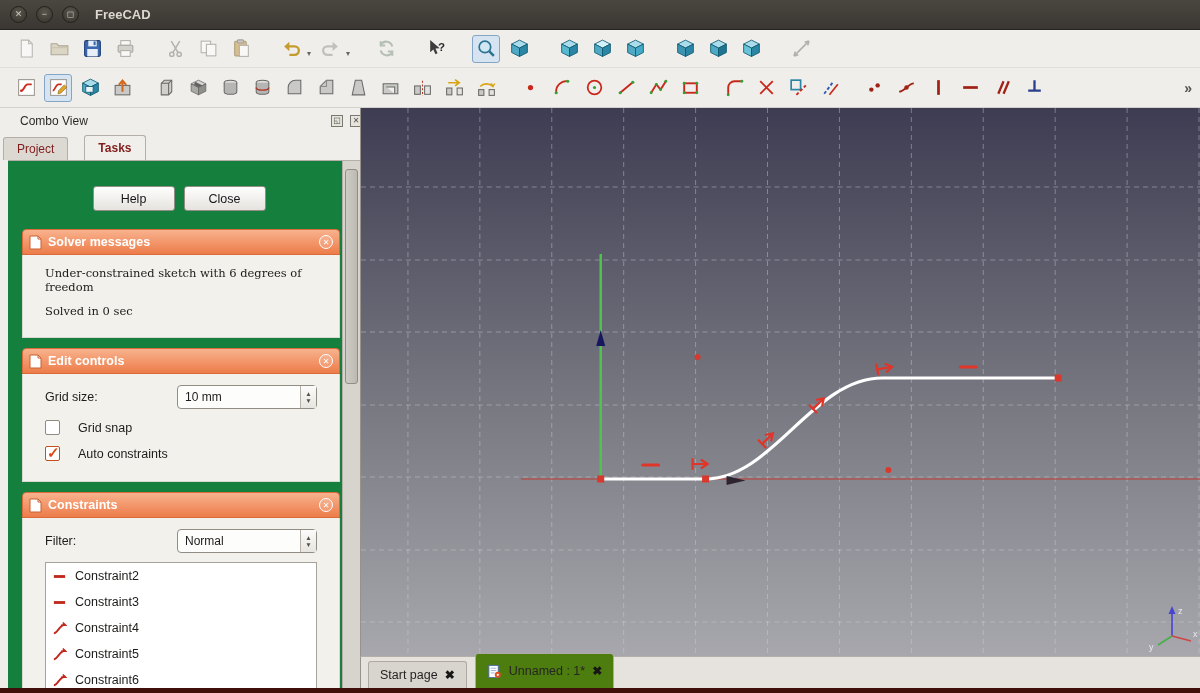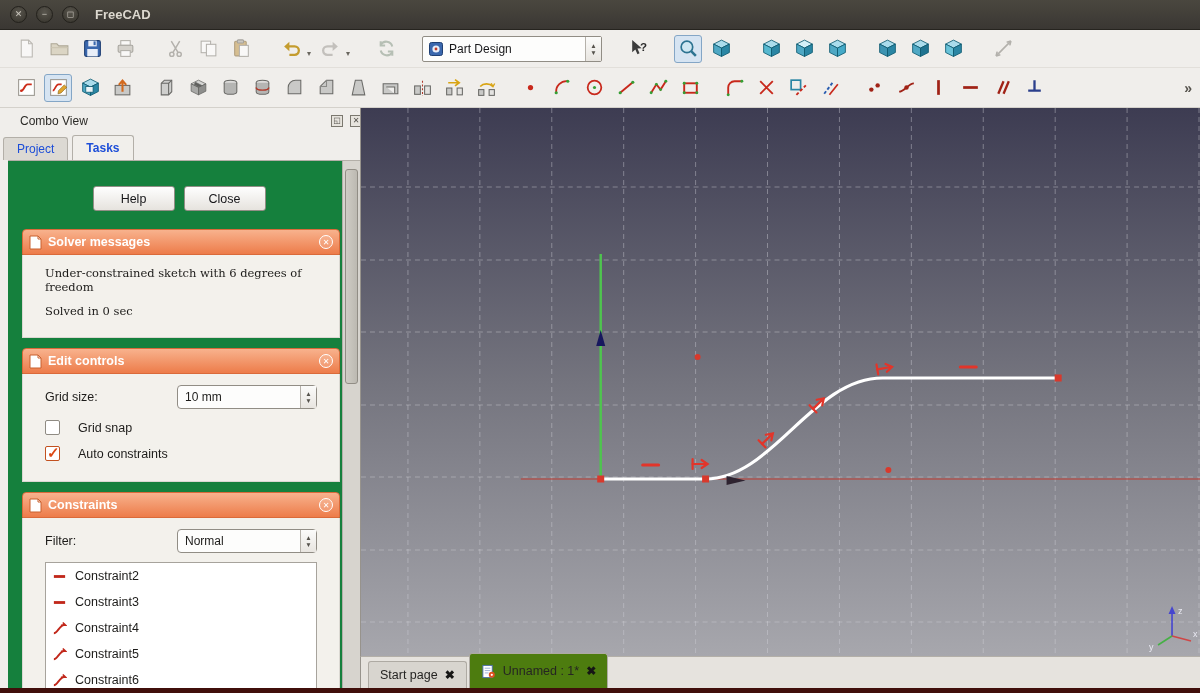--- a/index.html
+++ b/index.html
@@ -30,21 +30,21 @@
   .combo-spin{width:16px;height:100%;border-left:1px solid #b5b1aa;display:flex;flex-direction:column;align-items:center;justify-content:center;color:#55524c;background:linear-gradient(#fbfbfa,#e8e5e0)}
   .combo-spin i{font-style:normal;font-size:6.5px;line-height:7px}
   .ovf{margin-left:auto;margin-right:8px;color:#55524c;font-size:14px;font-weight:bold}
 
   
   .combo-view{position:absolute;left:0;top:108px;width:360px;height:580px;background:#f0eeeb}
   .cv-title{position:absolute;top:0;left:12px;width:100%;height:26px;display:flex;align-items:center;padding:0 8px;font-size:12px;color:#2b2a27}
   .cv-icons{margin-left:auto;display:flex;gap:7px;align-items:center;margin-right:2px}
   .cv-ico{width:12px;height:12px;border:1px solid #7b786f;color:#55524c;font-size:8px;line-height:10px;text-align:center;background:#e7e4de}
   .cv-tabs{position:absolute;top:27px;left:3px;display:flex;align-items:flex-end}
-  .cv-tab{height:23px;padding:0 13px;font-size:12px;display:flex;align-items:center;border:1px solid #b3afa8;border-bottom:none;background:#dcd9d3;color:#1d4ed8;border-radius:3px 3px 0 0;margin-right:4px}
+  .cv-tab{height:23px;padding:0 13px;font-size:12px;display:flex;align-items:center;border:1px solid #b3afa8;border-bottom:none;background:#dcd9d3;color:#7f1d1d;border-radius:3px 3px 0 0;margin-right:16px}
   .cv-tab.active{background:#f1efeb;height:25px;font-weight:bold}
   .cv-content{position:absolute;top:52px;left:8px;width:342px;bottom:0;background:#15803d;border-top:1px solid #b3afa8;overflow:hidden}
   .scrollbar{position:absolute;top:52px;right:0;width:18px;bottom:0;background:#d7d4ce;border-left:1px solid #b3afa8;border-top:1px solid #b3afa8}
   .sb-thumb{position:absolute;top:8px;left:2px;width:13px;height:215px;background:linear-gradient(90deg,#cfccc5,#bcb9b1);border:1px solid #918d85;border-radius:3px}
 
   .task-btns{display:flex;gap:9px;justify-content:center;margin:25px 0 18px}
   .pushbtn{min-width:82px;height:25px;background:linear-gradient(#fefefe,#e6e3de);border:1px solid #928e86;border-radius:3px;font-size:12.5px;color:#17171a;display:flex;align-items:center;justify-content:center}
 
   .section{margin:0 10px 10px 14px}
   .sec-header{height:24px;border-radius:4px 4px 0 0;background:linear-gradient(#f8b28d,#ed7c4a);display:flex;align-items:center;padding:12px 6px;border:1px solid #da6a3a}
@@ -63,21 +63,21 @@
   .cb.checked{border-color:#c2511f}
   .cb.checked::after{content:"\2713";position:absolute;left:1px;top:-3px;color:#dd4814;font-size:15px;font-weight:bold}
   .clist{background:#fff;border:1px solid #a7a39c;margin-top:8px;height:240px;overflow:hidden}
   .citem{display:flex;align-items:center;gap:8px;height:26px;padding-left:6px;font-size:12.5px}
   .citem svg{width:15px;height:15px;flex:0 0 auto}
 
   
   .viewport{position:absolute;left:360px;top:108px;width:840px;height:548px;border-left:1px solid #97938c}
   .viewport svg{display:block;width:100%;height:100%}
   .doc-tabs{position:absolute;left:360px;top:656px;width:840px;height:32px;background:#e6e3de;border-top:1px solid #b3afa8;border-left:1px solid #97938c;display:flex;align-items:flex-end;padding-left:7px}
-  .dtab{height:27px;display:flex;align-items:center;gap:7px;padding:0 11px;font-size:12.5px;background:#d8d5cf;border:1px solid #aeaaa3;border-bottom:none;border-radius:3px 3px 0 0;margin-right:2px;color:#262523}
+  .dtab{height:27px;display:flex;align-items:center;gap:7px;padding:0 11px;font-size:12.5px;background:#d8d5cf;border:1px solid #aeaaa3;border-bottom:none;border-radius:3px 3px 0 0;margin-right:8px;color:#262523}
   .dtab.active{background:#4d7c0f;height:35px}
   .dtab .x{font-size:12px;font-weight:bold;color:#161615}
   .dtab svg{width:15px;height:15px}
 </style>
 </head>
 <body>
 
 <div class="window">
 
   <div class="titlebar">
@@ -159,32 +159,20 @@
     </div>
     <div class="grp">
       <div class="tb dis">
           <svg viewBox="0 0 20 20" fill="none" stroke="#94a394" stroke-width="2">
             <path d="M15.5 8 a6 6 0 0 0 -11 -1.5"></path>
             <path d="M4.5 12 a6 6 0 0 0 11 1.5"></path>
             <path d="M4.5 3 v4.2 h4.2"></path>
             <path d="M15.5 17 v-4.2 h-4.2"></path>
           </svg>
         </div>
-    </div>
-    <div class="combo workbench">
-      <svg width="16" height="16" viewBox="0 0 16 16">
-          <rect x="1.5" y="1.5" width="13" height="13" rx="2" fill="#3a67ad" stroke="#1f3f73"></rect>
-          <circle cx="8" cy="8" r="3.6" fill="#e8eef8"></circle>
-          <circle cx="8" cy="8" r="1.4" fill="#c23a28"></circle>
-        </svg>
-      <span class="combo-text">Part Design</span>
-      <span class="combo-spin">
-          <i>▲</i>
-          <i>▼</i>
-        </span>
     </div>
     <div class="grp">
       <div class="tb">
           <svg viewBox="0 0 20 20">
             <path d="M4 2 L4 13.5 L7 11 L9 15.5 L11 14.5 L9 10 L13 9.8 Z" fill="#3c3c3c"></path>
             <text x="11.5" y="12" font-size="11" font-weight="bold" fill="#2b2b2b">?</text>
           </svg>
         </div>
     </div>
     <div class="grp">

